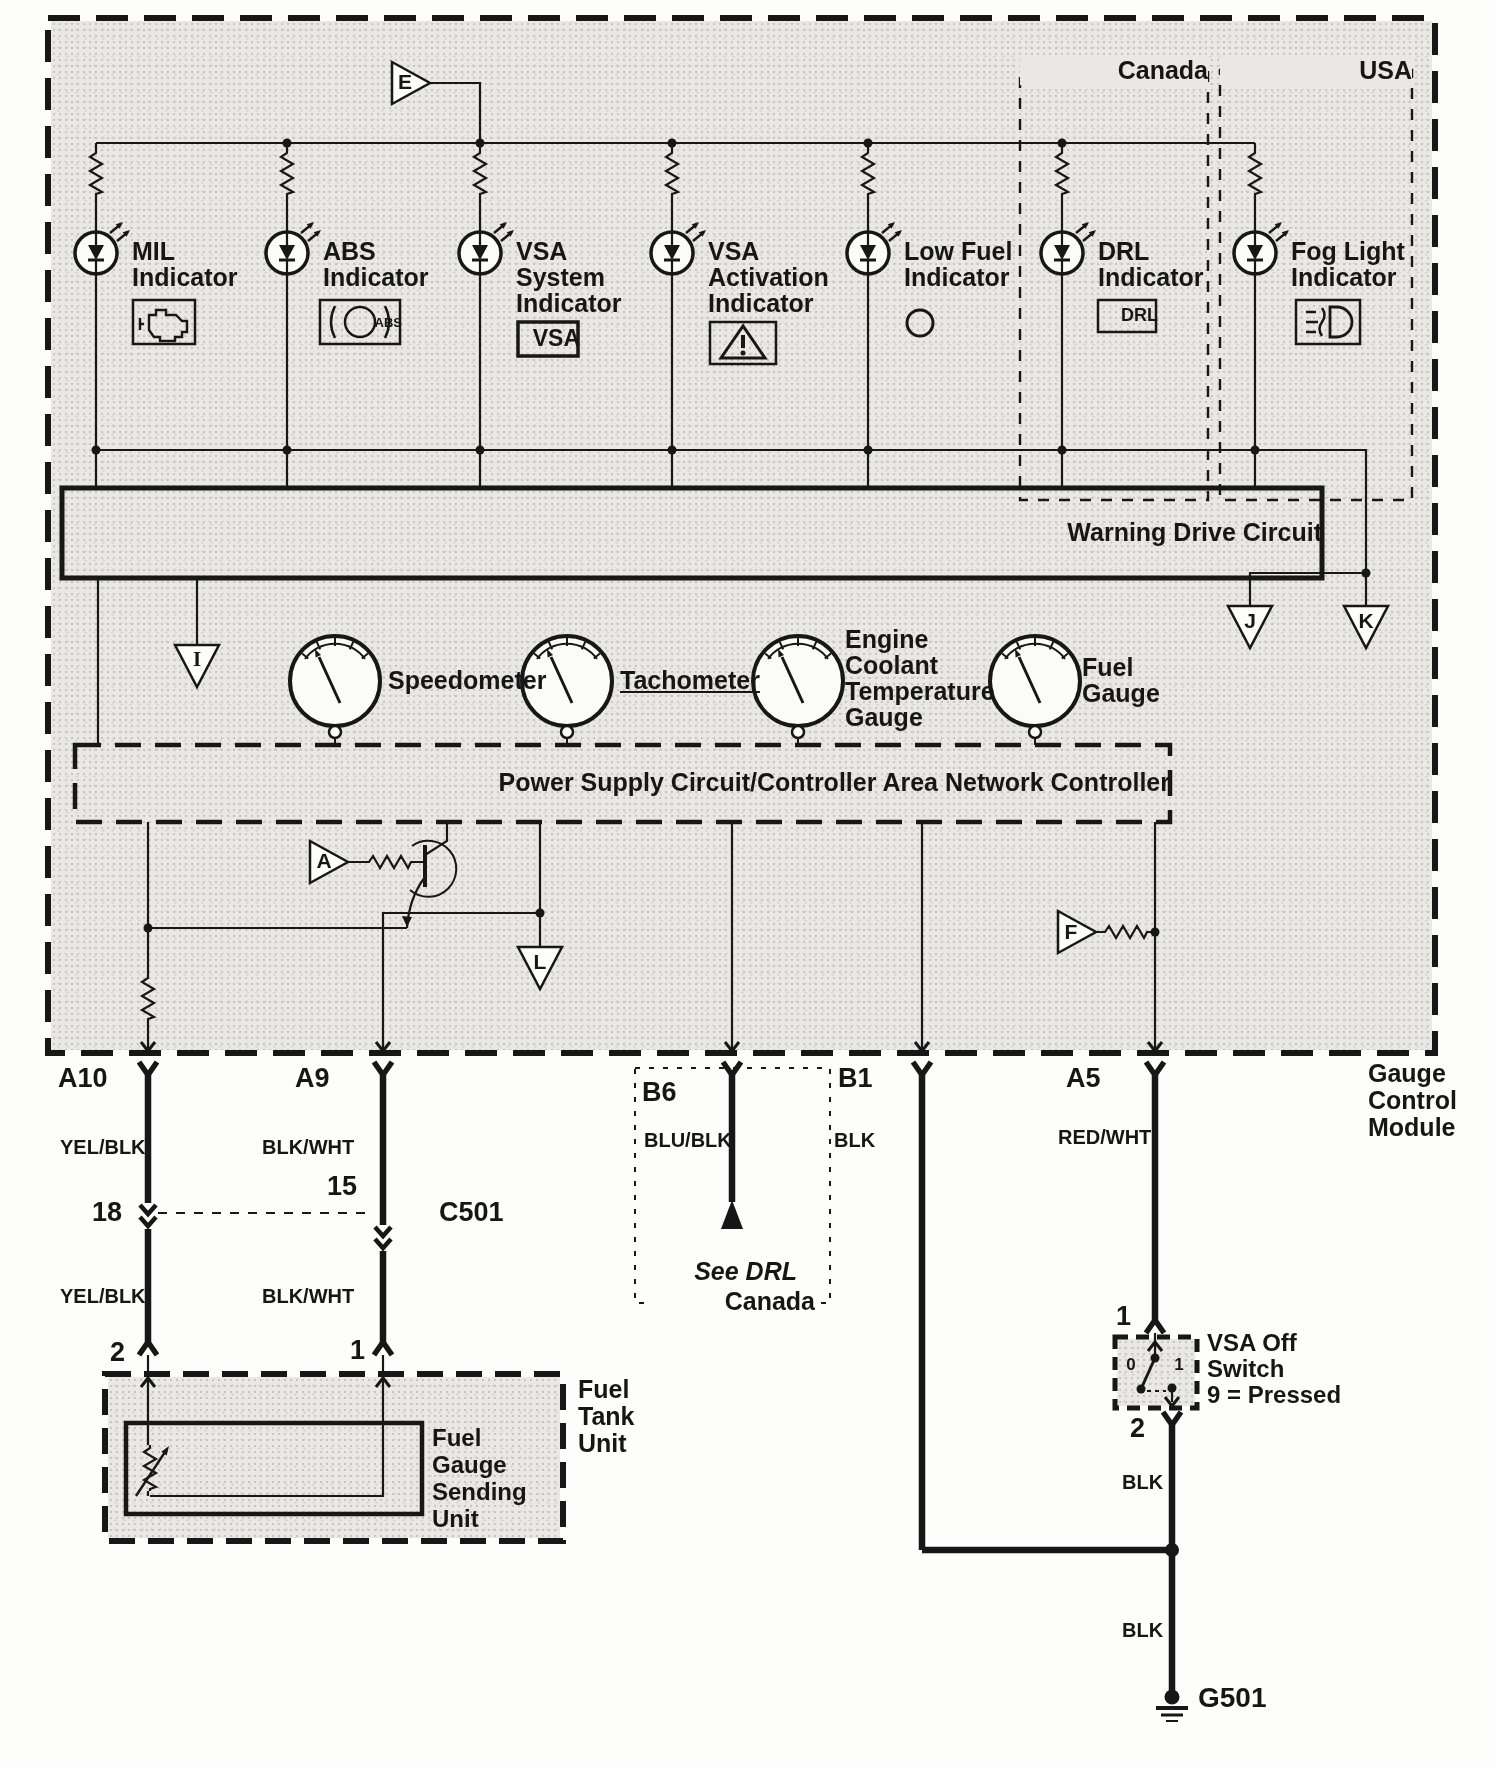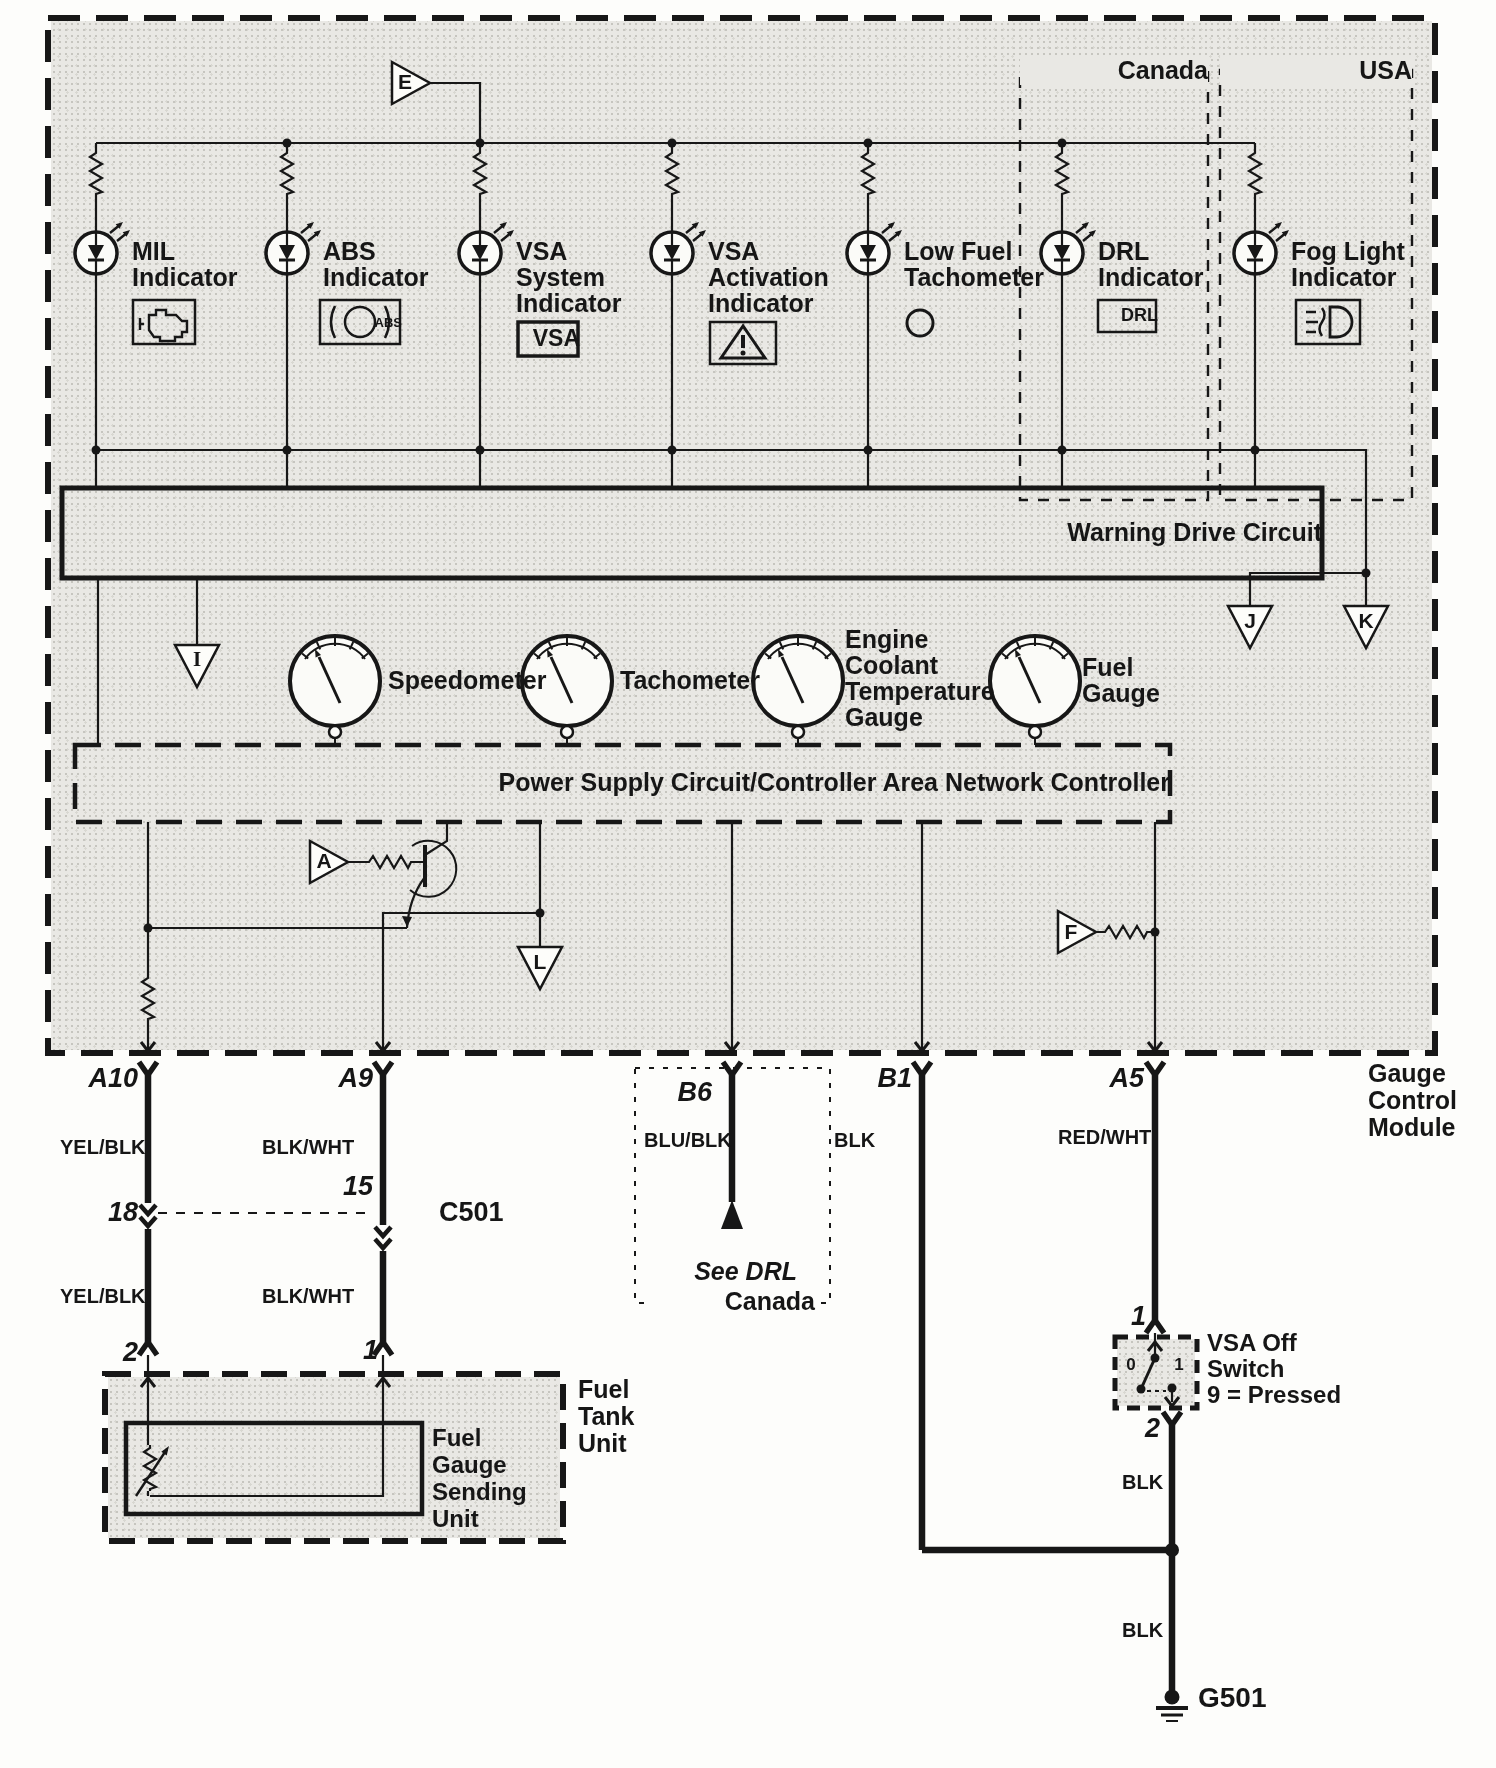--- a/index.html
+++ b/index.html
@@ -8,21 +8,21 @@
   .stipple{position:absolute;background-color:#e9e8e4;
     background-image:radial-gradient(#c6c5bf 1px,transparent 1.4px),radial-gradient(#d8d7d1 1px,transparent 1.4px);
     background-size:6px 6px,9px 9px;background-position:0 0,3px 4px;}
   #art{position:absolute;left:0;top:0;}
   .lbl{position:absolute;font-weight:bold;font-size:25px;line-height:26px;white-space:pre-line;}
   .sm{font-size:20px;line-height:21px;}
   .pin{font-size:27px;line-height:28px;}
   .tri-l{font-size:21px;line-height:22px;text-align:center;}
   .tiny{font-size:17px;line-height:18px;text-align:center;}
   .ctr{text-align:right;}
-  .rt{text-align:right;font-style:italic;}
+  .rt{}
   .mask{background:#e9e8e4;}
   .icon{position:absolute;}
 </style>
 </head>
 <body>
 
 <div id="canvas">
 
   <div class="stipple" style="left:51px;top:21px;width:1381px;height:1029px;"></div>
   <div class="stipple" style="left:108px;top:1377px;width:452px;height:161px;"></div>
@@ -214,21 +214,21 @@
 Indicator</div>
   <div class="lbl" style="left:323px;top:238px;">ABS
 Indicator</div>
   <div class="lbl" style="left:516px;top:238px;">VSA
 System
 Indicator</div>
   <div class="lbl" style="left:708px;top:238px;">VSA
 Activation
 Indicator</div>
   <div class="lbl" style="left:904px;top:238px;">Low Fuel
-Tachometer</div>
+Indicator</div>
   <div class="lbl" style="left:1098px;top:238px;">DRL
 Indicator</div>
   <div class="lbl" style="left:1291px;top:238px;">Fog Light
 Indicator</div>
 
   <svg class="icon" style="left:131px;top:298px;" width="66" height="48" viewBox="0 0 66 48" stroke="#171717" fill="none">
     <rect x="2" y="2" width="62" height="44" stroke-width="2.5"></rect>
     <path d="M18 17 h7 v-5 h10 v5 h10 l6 6 h5 v11 h-5 v5 h-7 v4 h-15 v-4 h-6 l-5 -7 z" stroke-width="2.4"></path>
     <path d="M9 20 v12 M9 26 h4" stroke-width="2.4"></path>
   </svg>
@@ -256,21 +256,21 @@
     <rect x="2" y="2" width="64" height="44" stroke-width="2.5"></rect>
     <path d="M36 9 h7 a15 15 0 0 1 0 30 h-7 z" stroke-width="2.8"></path>
     <path d="M28 10 q5 7 0 14 q-5 7 0 14" stroke-width="2.5"></path>
     <path d="M12 14 h10 M12 24 h12 M12 34 h10" stroke-width="2.5"></path>
   </svg>
 
   <div class="lbl ctr" style="left:75px;top:769px;width:1095px;">Power Supply Circuit/Controller Area Network Controller</div>
   <div class="lbl ctr" style="left:62px;top:519px;width:1260px;">Warning Drive Circuit</div>
 
   <div class="lbl" style="left:388px;top:667px;">Speedometer</div>
-  <div class="lbl" style="left:620px;top:667px;">Tachometer</div>
+  <div class="lbl" style="left:620px;top:667px;text-decoration:underline;">Tachometer</div>
   <div class="lbl" style="left:845px;top:626px;">Engine
 Coolant
 Temperature
 Gauge</div>
   <div class="lbl" style="left:1082px;top:654px;">Fuel
 Gauge</div>
 
   <div class="lbl tri-l" style="left:392px;top:71px;width:26px;">E</div>
   <div class="lbl tri-l" style="left:186px;top:648px;width:22px;font-family:'Liberation Serif',serif;">I</div>
   <div class="lbl tri-l" style="left:312px;top:850px;width:24px;">A</div>

